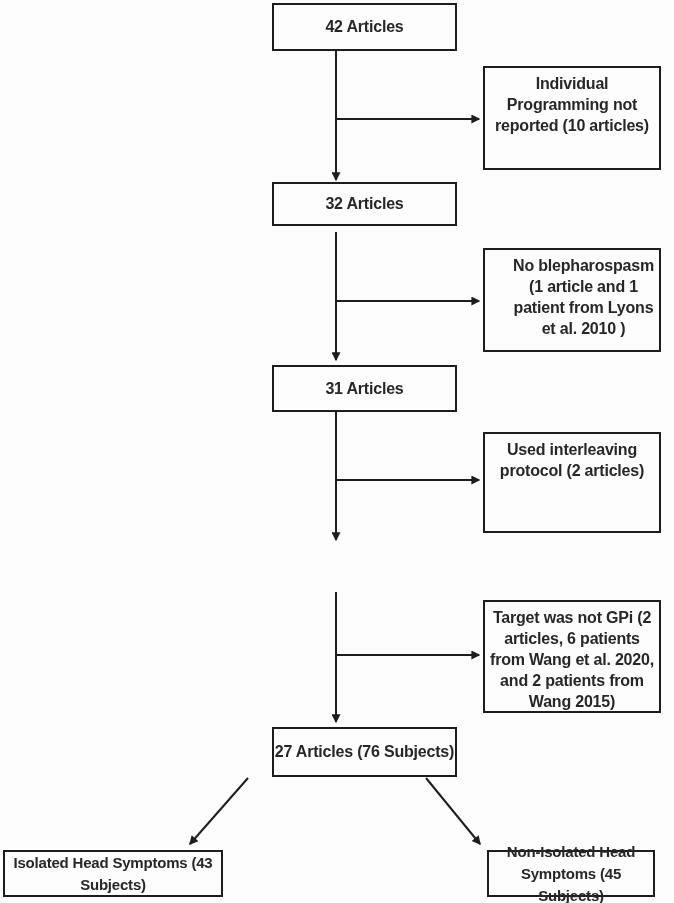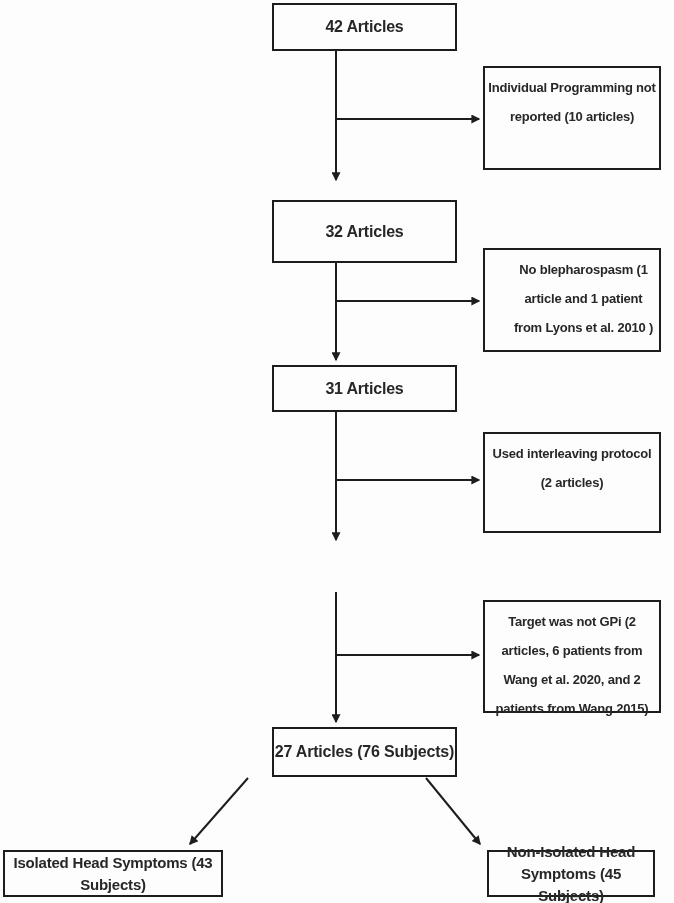--- a/index.html
+++ b/index.html
@@ -32,31 +32,31 @@
   }
   
   .main-node {
     left: 244px;
     width: 185px;
     font-size: 16px;
     line-height: 1.25;
     margin-left: 28px;
   }
   #main-0 { top: 3px;   height: 48px; }
-  #main-1 { top: 200px; height: 63px; }
+  #main-1 { top: 182px; height: 44px; }
   #main-2 { top: 365px; height: 47px; }
   #main-3 { top: 545px; height: 47px; }
   #main-4 { top: 727px; height: 50px; }
 
   
   .exclusion-node {
     left: 483px;
     width: 178px;
-    font-size: 13px;
-    line-height: 29px;
+    font-size: 16px;
+    line-height: 21px;
     align-items: flex-start;
     padding: 5px 3px 0 3px;
   }
   #excl-0 { top: 66px;  height: 104px; }
   #excl-1 { top: 248px; height: 104px; padding-left: 26px; }
   #excl-2 { top: 432px; height: 101px; }
   #excl-3 { top: 600px; height: 113px; }
 
   
   .outcome-node {

